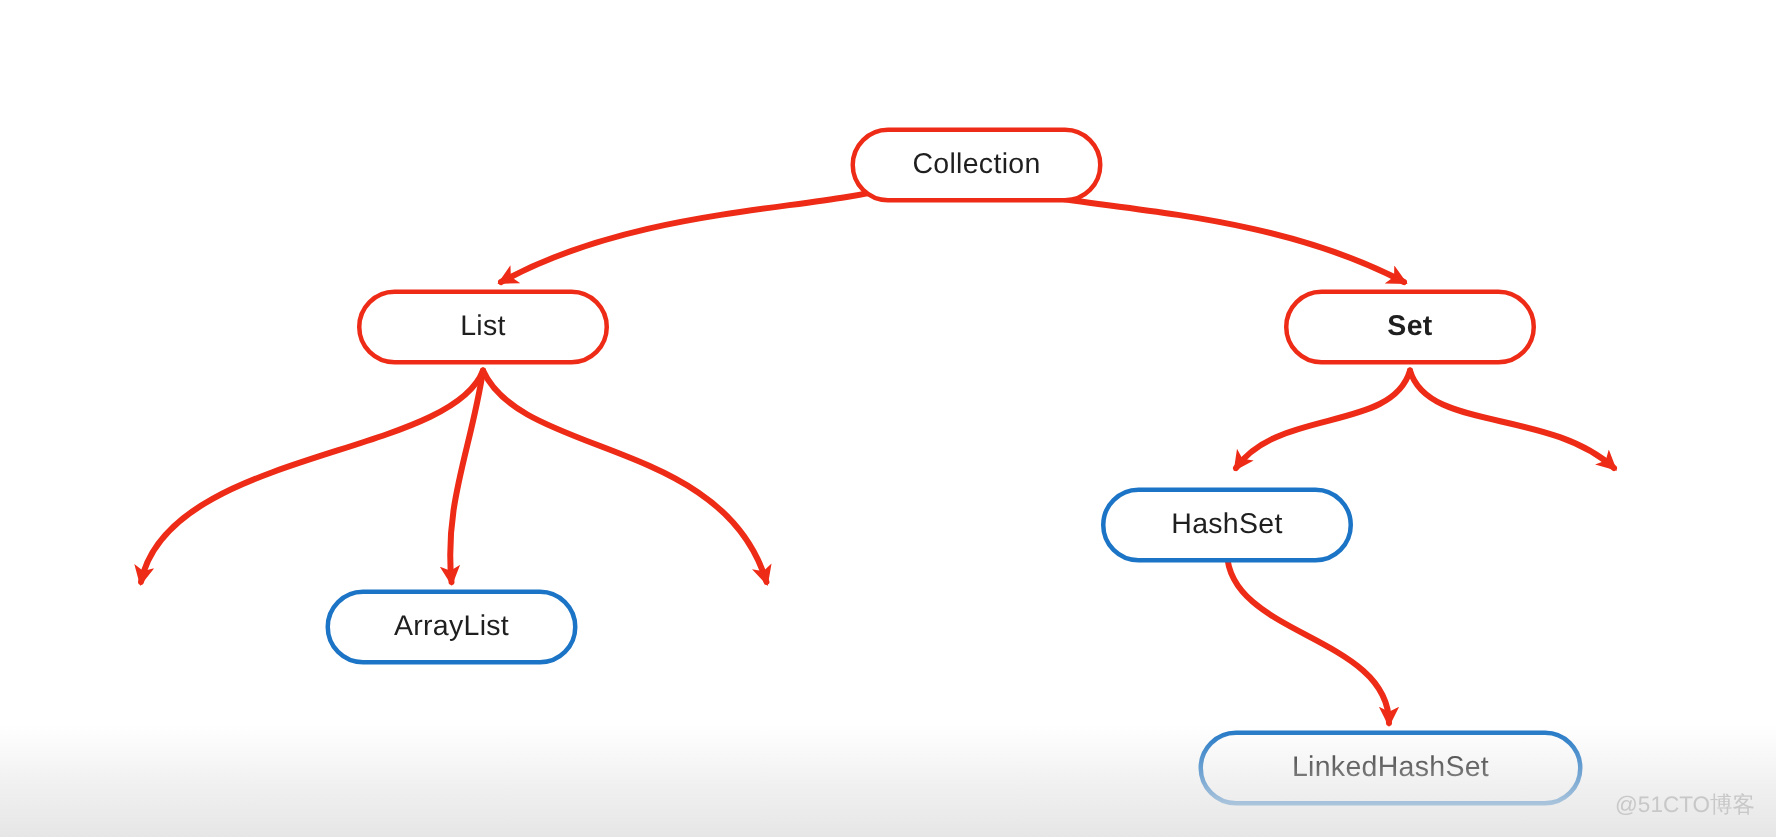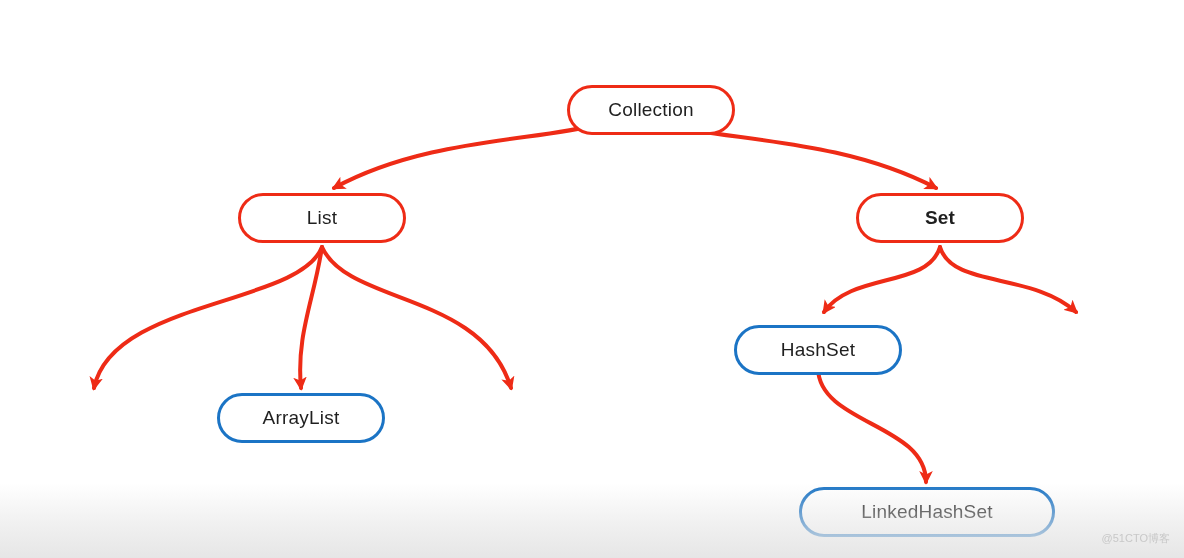--- a/index.html
+++ b/index.html
@@ -62,21 +62,21 @@
     left:0; bottom:0;
     width:100%;
     height:75px;
     background:linear-gradient(180deg, rgba(230,230,230,0) 0%, rgba(228,228,228,0.55) 55%, #e6e6e6 100%);
     pointer-events:none;
   }
   .watermark{
     position:absolute;
     right:14px;
     bottom:12px;
-    font-size:11px;
+    font-size:15px;
     color:var(--watermark);
   }
 </style>
 </head>
 <body>
 
 <div class="canvas">
 
   <svg class="edges" viewBox="0 0 1184 558" xmlns="http://www.w3.org/2000/svg">
     <defs>

